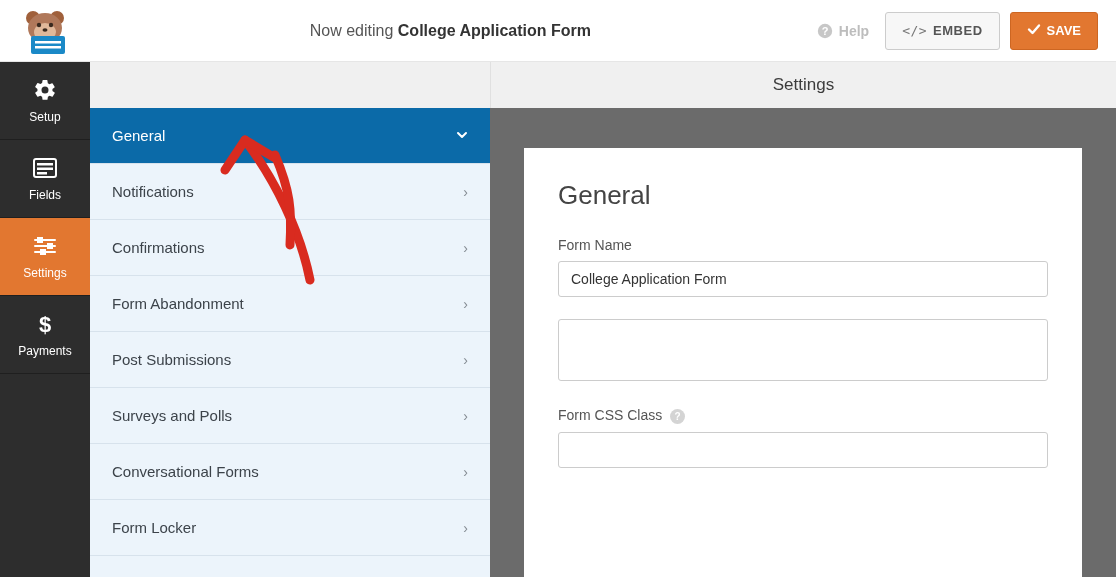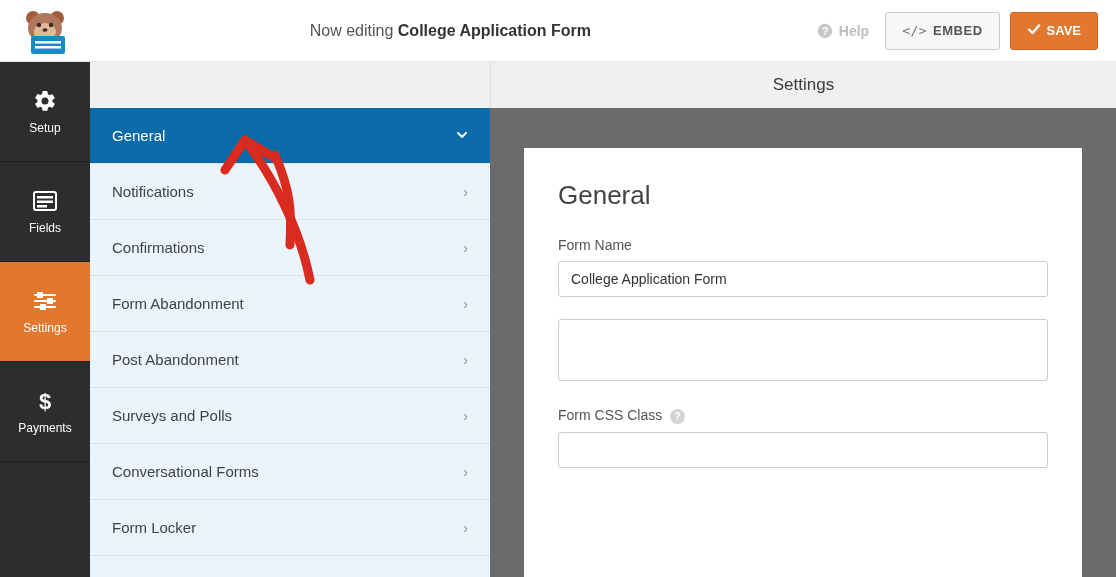--- a/index.html
+++ b/index.html
@@ -75,21 +75,21 @@
       display: flex;
       height: calc(577px - 62px);
     }
     .sidebar {
       width: 90px;
       background: #2d2d2d;
       display: flex;
       flex-direction: column;
     }
     .sb-item {
-      height: 100px;
+      height: 78px;
       display: flex;
       flex-direction: column;
       align-items: center;
       justify-content: center;
       color: #fff;
       font-size: 12px;
       gap: 8px;
       border-bottom: 1px solid #1f1f1f;
       cursor: pointer;
     }
@@ -295,21 +295,21 @@
       </div>
       <div class="sub-item">
         <span>Confirmations</span>
         <span class="chevron">›</span>
       </div>
       <div class="sub-item">
         <span>Form Abandonment</span>
         <span class="chevron">›</span>
       </div>
       <div class="sub-item">
-        <span>Post Abandonment</span>
+        <span>Post Submissions</span>
         <span class="chevron">›</span>
       </div>
       <div class="sub-item">
         <span>Surveys and Polls</span>
         <span class="chevron">›</span>
       </div>
       <div class="sub-item">
         <span>Conversational Forms</span>
         <span class="chevron">›</span>
       </div>

